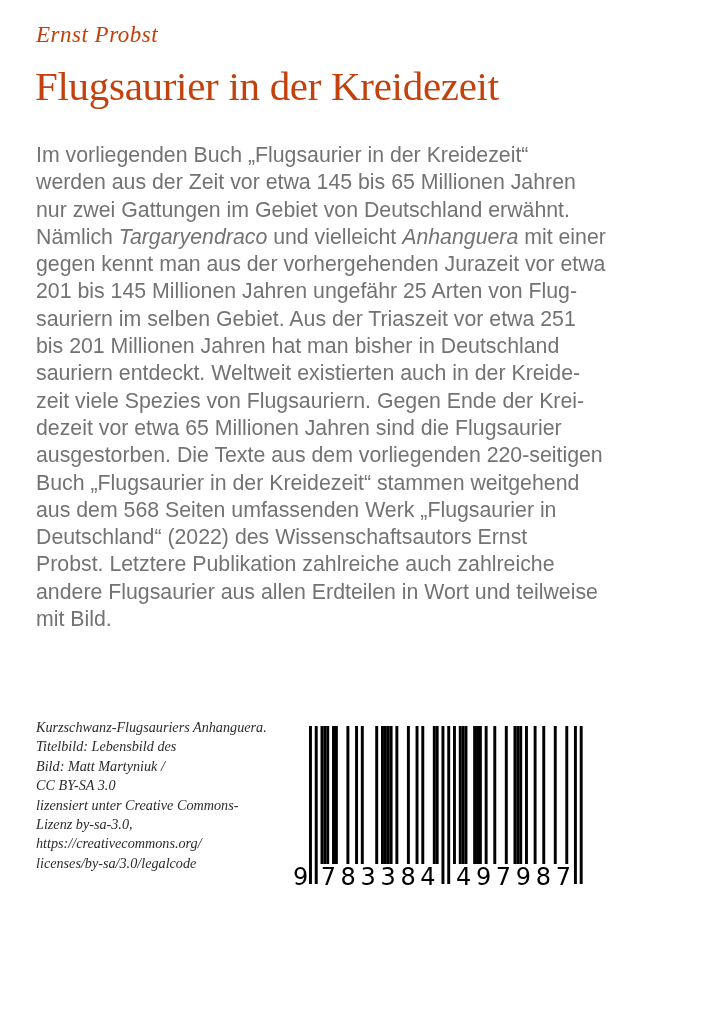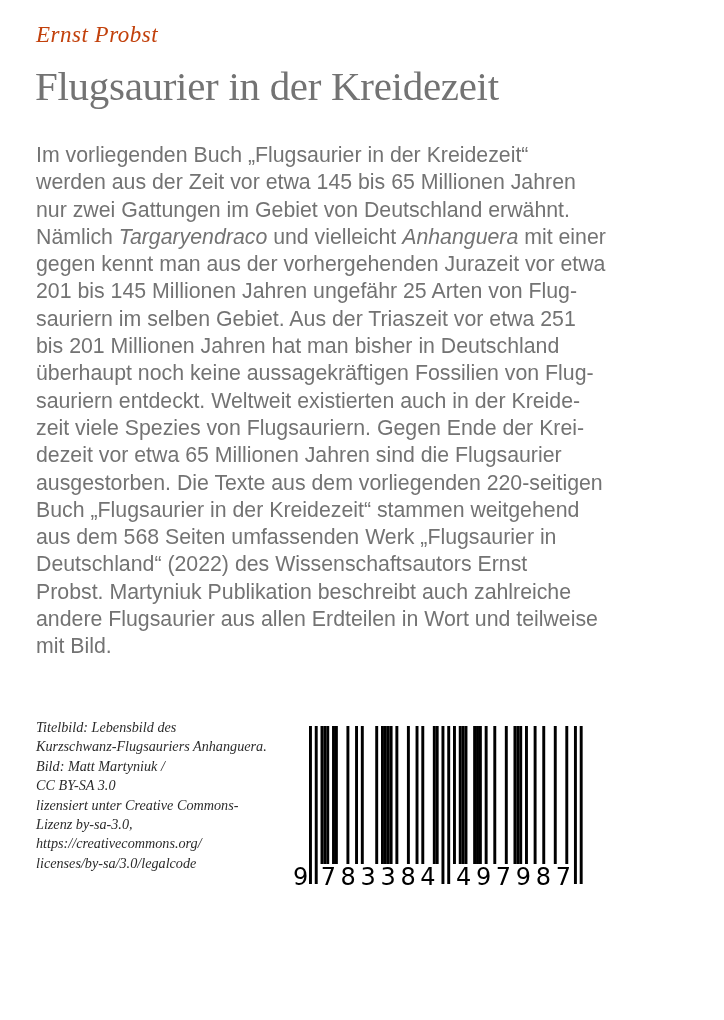--- a/index.html
+++ b/index.html
@@ -28,47 +28,46 @@
   .credit .line { display: block; white-space: nowrap; }
   .barcode {
     position: absolute; left: 292px; top: 726px; width: 300px; height: 166px;
   }
   .barcode svg { display: block; }
 </style>
 </head>
 <body>
 
 <div class="author">Ernst Probst</div>
-<div class="title" style="color: #737373;">Flugsaurier in der Kreidezeit</div>
+<div class="title" style="color: #c2410c;">Flugsaurier in der Kreidezeit</div>
 
 <div class="blurb" id="blurb">
     <span class="line"><span>Im vorliegenden Buch „Flugsaurier in der Kreidezeit“</span></span>
     <span class="line"><span>werden aus der Zeit vor etwa 145 bis 65 Millionen Jahren</span></span>
     <span class="line"><span>nur zwei Gattungen im Gebiet von Deutschland erwähnt.</span></span>
     <span class="line"><span>Nämlich </span><span style="font-style: italic;">Targaryendraco</span><span> und vielleicht </span><span style="font-style: italic;">Anhanguera</span><span> mit einer</span></span>
     <span class="line"><span>gegen kennt man aus der vorhergehenden Jurazeit vor etwa</span></span>
     <span class="line"><span>201 bis 145 Millionen Jahren ungefähr 25 Arten von Flug-</span></span>
     <span class="line"><span>sauriern im selben Gebiet. Aus der Triaszeit vor etwa 251</span></span>
     <span class="line"><span>bis 201 Millionen Jahren hat man bisher in Deutschland</span></span>
-    <span class="line"><span>überhaupt noch keine aussagekräftigen Fossilien von Flug-</span></span>
     <span class="line"><span>sauriern entdeckt. Weltweit existierten auch in der Kreide-</span></span>
     <span class="line"><span>zeit viele Spezies von Flugsauriern. Gegen Ende der Krei-</span></span>
     <span class="line"><span>dezeit vor etwa 65 Millionen Jahren sind die Flugsaurier</span></span>
     <span class="line"><span>ausgestorben. Die Texte aus dem vorliegenden 220-seitigen</span></span>
     <span class="line"><span>Buch „Flugsaurier in der Kreidezeit“ stammen weitgehend</span></span>
     <span class="line"><span>aus dem 568 Seiten umfassenden Werk „Flugsaurier in</span></span>
     <span class="line"><span>Deutschland“ (2022) des Wissenschaftsautors Ernst</span></span>
-    <span class="line"><span>Probst. Martyniuk Publikation beschreibt auch zahlreiche</span></span>
+    <span class="line"><span>Probst. Letztere Publikation zahlreiche auch zahlreiche</span></span>
     <span class="line"><span>andere Flugsaurier aus allen Erdteilen in Wort und teilweise</span></span>
     <span class="line"><span>mit Bild.</span></span>
   </div>
 
 <div class="credit" id="credit">
+    <span class="line">Kurzschwanz-Flugsauriers Anhanguera.</span>
     <span class="line">Titelbild: Lebensbild des</span>
-    <span class="line">Kurzschwanz-Flugsauriers Anhanguera.</span>
     <span class="line">Bild: Matt Martyniuk /</span>
     <span class="line">CC BY-SA 3.0</span>
     <span class="line">lizensiert unter Creative Commons-</span>
     <span class="line">Lizenz by-sa-3.0,</span>
     <span class="line">https://creativecommons.org/</span>
     <span class="line">licenses/by-sa/3.0/legalcode</span>
   </div>
 
 <div class="barcode" id="barcode">
     <svg xmlns="http://www.w3.org/2000/svg" width="300" height="166" viewBox="0 0 300 166">

